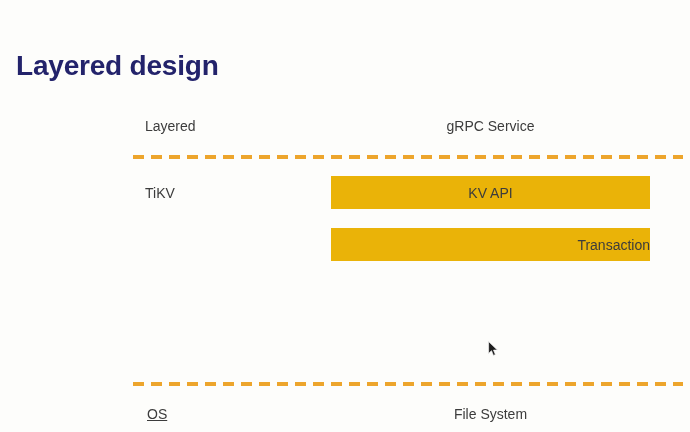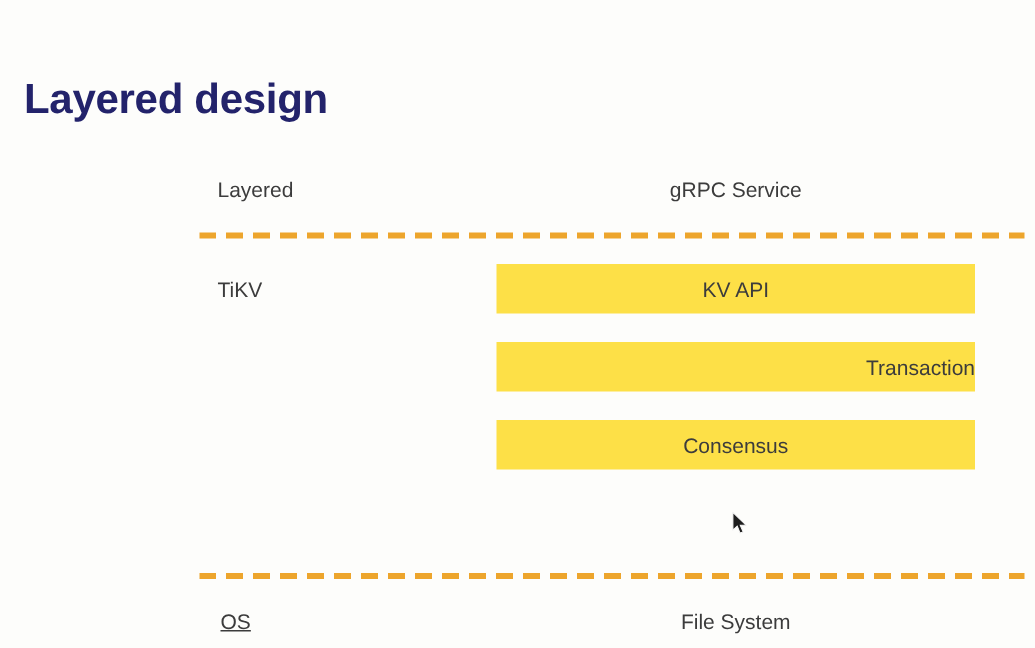--- a/index.html
+++ b/index.html
@@ -71,21 +71,21 @@
       rgba(255,255,255,0) 18px
     );
   }
 
   
   .bar {
     position: absolute;
     left: 331px;
     width: 319px;
     height: 33px;
-    background: #fde047;
+    background: #eab308;
     display: flex;
     align-items: center;
     justify-content: center;
   }
   .bar-text {
     font-size: 14px;
     color: #3c3c3c;
     line-height: 18px;
     white-space: nowrap;
   }
@@ -114,23 +114,20 @@
   <div class="layer-label" style="left:145px; top:184px;">TiKV</div>
 
   <div class="bar" style="top:176px;">
     <span class="bar-text">KV API</span>
   </div>
 
   <div class="bar" style="top:228px;justify-content:flex-end;">
     <span class="bar-text">Transaction</span>
   </div>
 
-  <div class="bar" style="top:280px;">
-    <span class="bar-text">Consensus</span>
-  </div>
 
 
   <div class="divider" style="top:382px;"></div>
 
   <div class="layer-label" style="left:147px; top:405px;text-decoration:underline;">OS</div>
 
   <div class="center-label" style="left:331px; top:405px; width:319px;">File System</div>
 
   <div class="cursor" id="mouse-cursor" style="left: 488px; top: 341px;">
     <svg width="11" height="16" viewBox="0 0 11 16" xmlns="http://www.w3.org/2000/svg">

